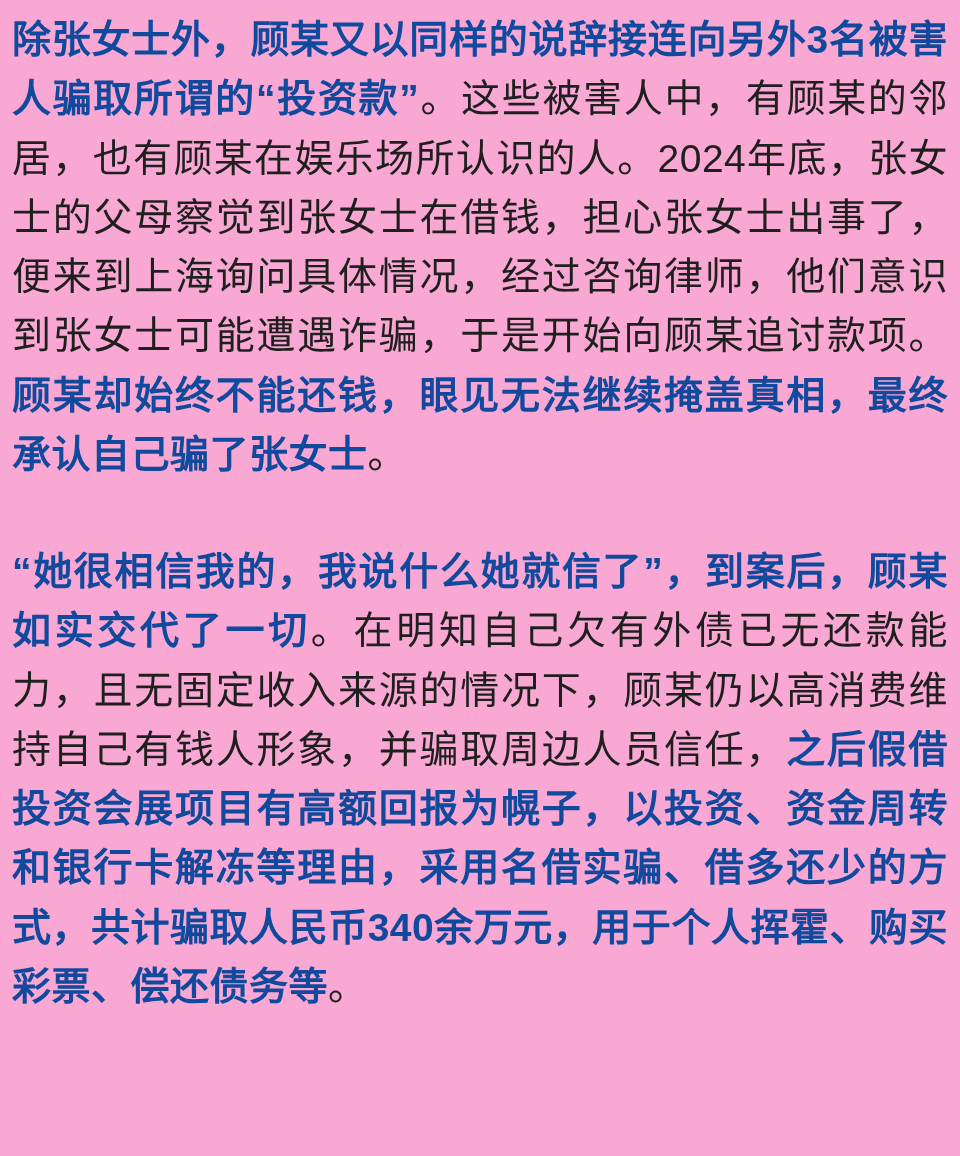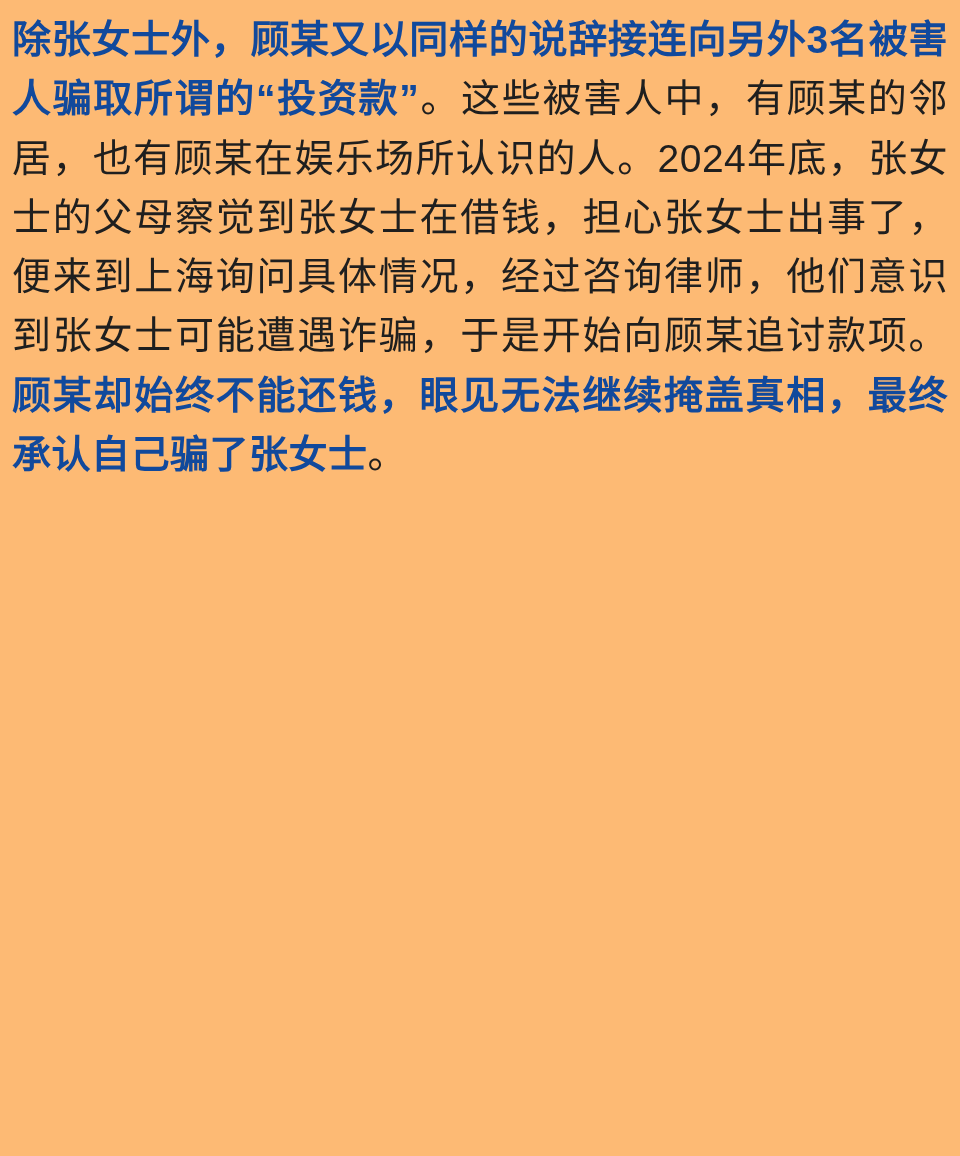--- a/index.html
+++ b/index.html
@@ -10,21 +10,21 @@
   body {
     width: 960px;
     min-height: 1156px;
     font-family: "Liberation Sans", "DejaVu Sans", sans-serif;
   }
   .page {
     box-sizing: border-box;
     width: 960px;
     min-height: 1156px;
     padding: 10px 12px 18px 12px;
-    background: #fdba74;
+    background: #f9a8d4;
   }
   .para {
     font-size: 39px;
     line-height: 1.52;
     letter-spacing: 0.5px;
     text-align: justify;
     text-justify: inter-ideograph;
     color: #1a1a1a;
     margin: 0 0 10px 0;
     word-break: break-all;
@@ -43,14 +43,17 @@
 </style>
 </head>
 <body>
 
 <div class="page">
 
   <p class="para">
     <span class="hl">除张女士外，顾某又以同样的说辞接连向另外3名被害人骗取所谓的“投资款”</span><span class="plain">。这些被害人中，有顾某的邻居，也有顾某在娱乐场所认识的人。2024年底，张女士的父母察觉到张女士在借钱，担心张女士出事了，便来到上海询问具体情况，经过咨询律师，他们意识到张女士可能遭遇诈骗，于是开始向顾某追讨款项。</span><span class="hl">顾某却始终不能还钱，眼见无法继续掩盖真相，最终承认自己骗了张女士</span><span class="plain">。</span>
   </p>
 
+  <p class="para second">
+    <span class="hl">“她很相信我的，我说什么她就信了”，到案后，顾某如实交代了一切</span><span class="plain">。在明知自己欠有外债已无还款能力，且无固定收入来源的情况下，顾某仍以高消费维持自己有钱人形象，并骗取周边人员信任，</span><span class="hl">之后假借投资会展项目有高额回报为幌子，以投资、资金周转和银行卡解冻等理由，采用名借实骗、借多还少的方式，共计骗取人民币340余万元，用于个人挥霍、购买彩票、偿还债务等</span><span class="plain">。</span>
+  </p>
 
 </div>
 
 </body></html>

